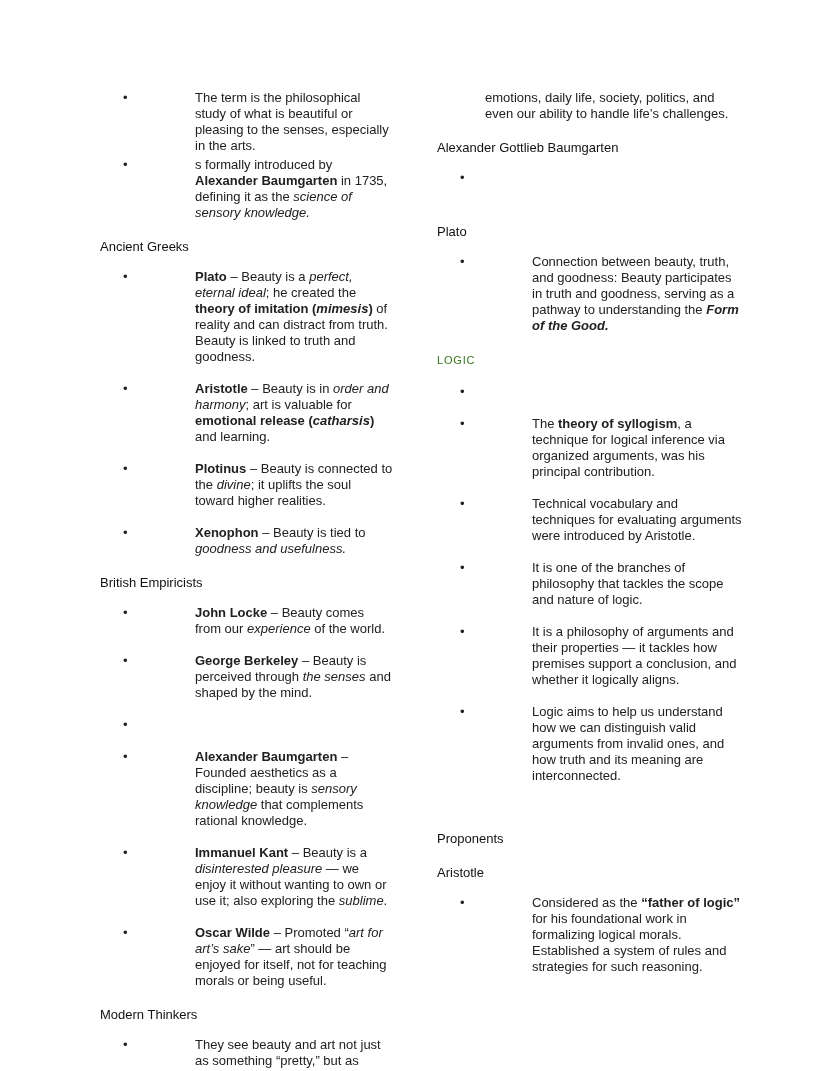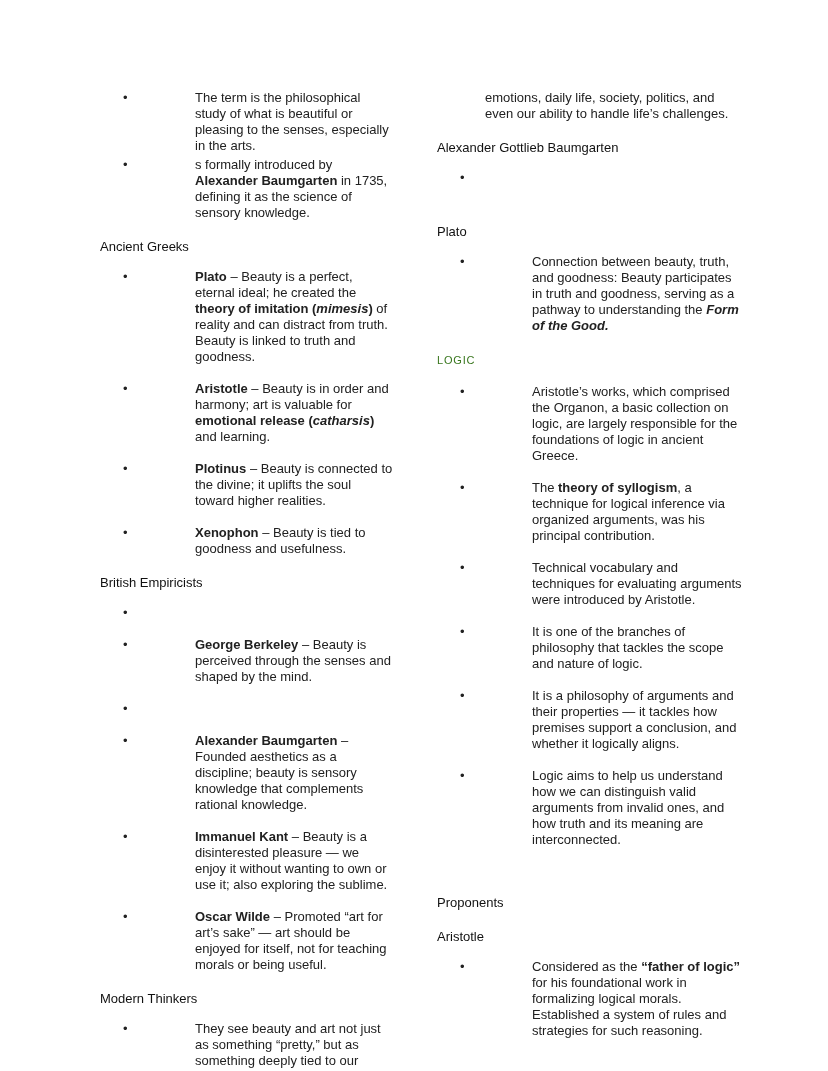--- a/index.html
+++ b/index.html
@@ -53,21 +53,21 @@
   .content { flex: 1; margin-left: 47px; }
   .para {
     padding-left: 48px;
     margin: 0 0 16px 0;
   }
   .spacer-small  { height: 4px; }
   .spacer-medium { height: 13px; }
 
   .s-r  { }
   .s-b  { font-weight: 700; }
-  .s-i  { }
+  .s-i  { font-style: italic; }
   .s-bi { font-weight: 700; font-style: italic; }
 </style>
 </head>
 <body>
 
 <div class="doc-page">
   <div class="col col-left">
       <div class="bullet tight">
         <span class="marker">•</span>
         <span class="content"><span class="s-r">The term is the philosophical study of what is beautiful or pleasing to the senses, especially in the arts.</span></span>
@@ -89,20 +89,21 @@
         <span class="marker">•</span>
         <span class="content"><span class="s-b">Plotinus</span><span class="s-r"> – Beauty is connected to the </span><span class="s-i">divine</span><span class="s-r">; it uplifts the soul toward higher realities.</span></span>
       </div>
       <div class="bullet">
         <span class="marker">•</span>
         <span class="content"><span class="s-b">Xenophon</span><span class="s-r"> – Beauty is tied to </span><span class="s-i">goodness and usefulness.</span></span>
       </div>
       <div class="heading">British Empiricists</div>
       <div class="bullet">
         <span class="marker">•</span>
+        <span class="content"><span class="s-b">John Locke</span><span class="s-r"> – Beauty comes from our </span><span class="s-i">experience</span><span class="s-r"> of the world.</span></span>
       </div>
       <div class="bullet">
         <span class="marker">•</span>
         <span class="content"><span class="s-b">George Berkeley</span><span class="s-r"> – Beauty is perceived through </span><span class="s-i">the senses</span><span class="s-r"> and shaped by the mind.</span></span>
       </div>
       <div class="bullet">
         <span class="marker">•</span>
       </div>
       <div class="bullet">
         <span class="marker">•</span>
@@ -130,21 +131,20 @@
       </div>
       <div class="spacer-small"></div>
       <div class="heading">Plato</div>
       <div class="bullet">
         <span class="marker">•</span>
         <span class="content"><span class="s-r">Connection between beauty, truth, and goodness: Beauty participates in truth and goodness, serving as a pathway to understanding the </span><span class="s-bi">Form of the Good.</span></span>
       </div>
       <div class="heading accent">LOGIC</div>
       <div class="bullet">
         <span class="marker">•</span>
-        <span class="content"><span class="s-r">Aristotle’s works, which comprised the Organon, a basic collection on logic, are largely responsible for the foundations of logic in ancient Greece.</span></span>
       </div>
       <div class="bullet">
         <span class="marker">•</span>
         <span class="content"><span class="s-r">The </span><span class="s-b">theory of syllogism</span><span class="s-r">, a technique for logical inference via organized arguments, was his principal contribution.</span></span>
       </div>
       <div class="bullet">
         <span class="marker">•</span>
         <span class="content"><span class="s-r">Technical vocabulary and techniques for evaluating arguments were introduced by Aristotle.</span></span>
       </div>
       <div class="bullet">

